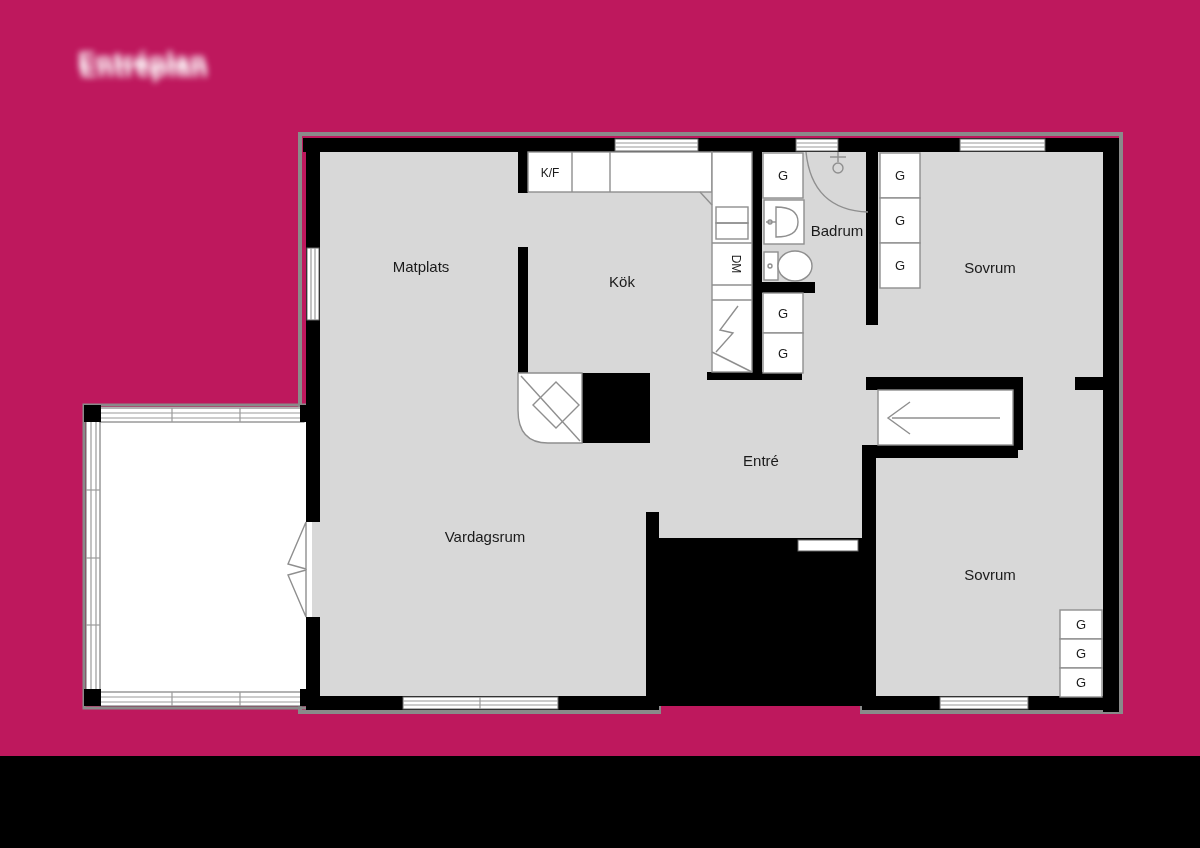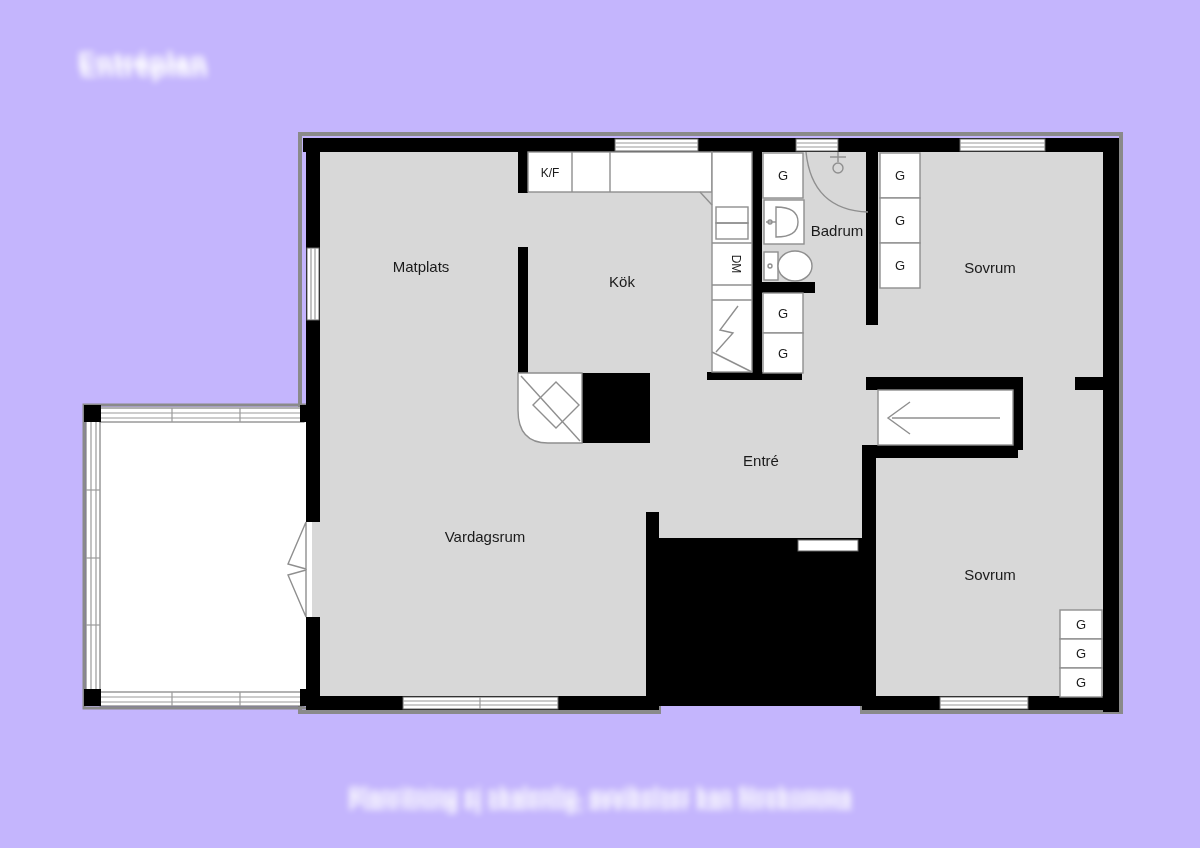--- a/index.html
+++ b/index.html
@@ -1,16 +1,16 @@
 <!DOCTYPE html>
 <html style="--floor: #d8d8d8;"><head>
 <meta charset="utf-8">
 <style>
   html,body{margin:0;padding:0;background:#000;}
-  .stage{position:relative;width:1200px;height:848px;background:#c4b5fd;overflow:hidden;
+  .stage{position:relative;width:1200px;height:756px;background:#be185d;overflow:hidden;
          font-family:"Liberation Sans",sans-serif;}
   .plan-title{position:absolute;left:78px;top:46px;color:#fff;font-weight:bold;
               font-size:26px;letter-spacing:1px;filter:blur(3px);}
   .plan-title .echo{position:absolute;left:2px;top:7px;white-space:nowrap;}
   .plan-title .base{position:relative;white-space:nowrap;}
   .plan-caption{position:absolute;left:0;top:782px;width:1200px;text-align:center;
                 color:#fff;font-weight:bold;font-size:21px;filter:blur(3px);}
   .plan-caption .echo{position:absolute;left:0;top:9px;width:100%;white-space:nowrap;}
   .plan-caption .base{position:relative;white-space:nowrap;}
   svg{position:absolute;left:0;top:0;}

